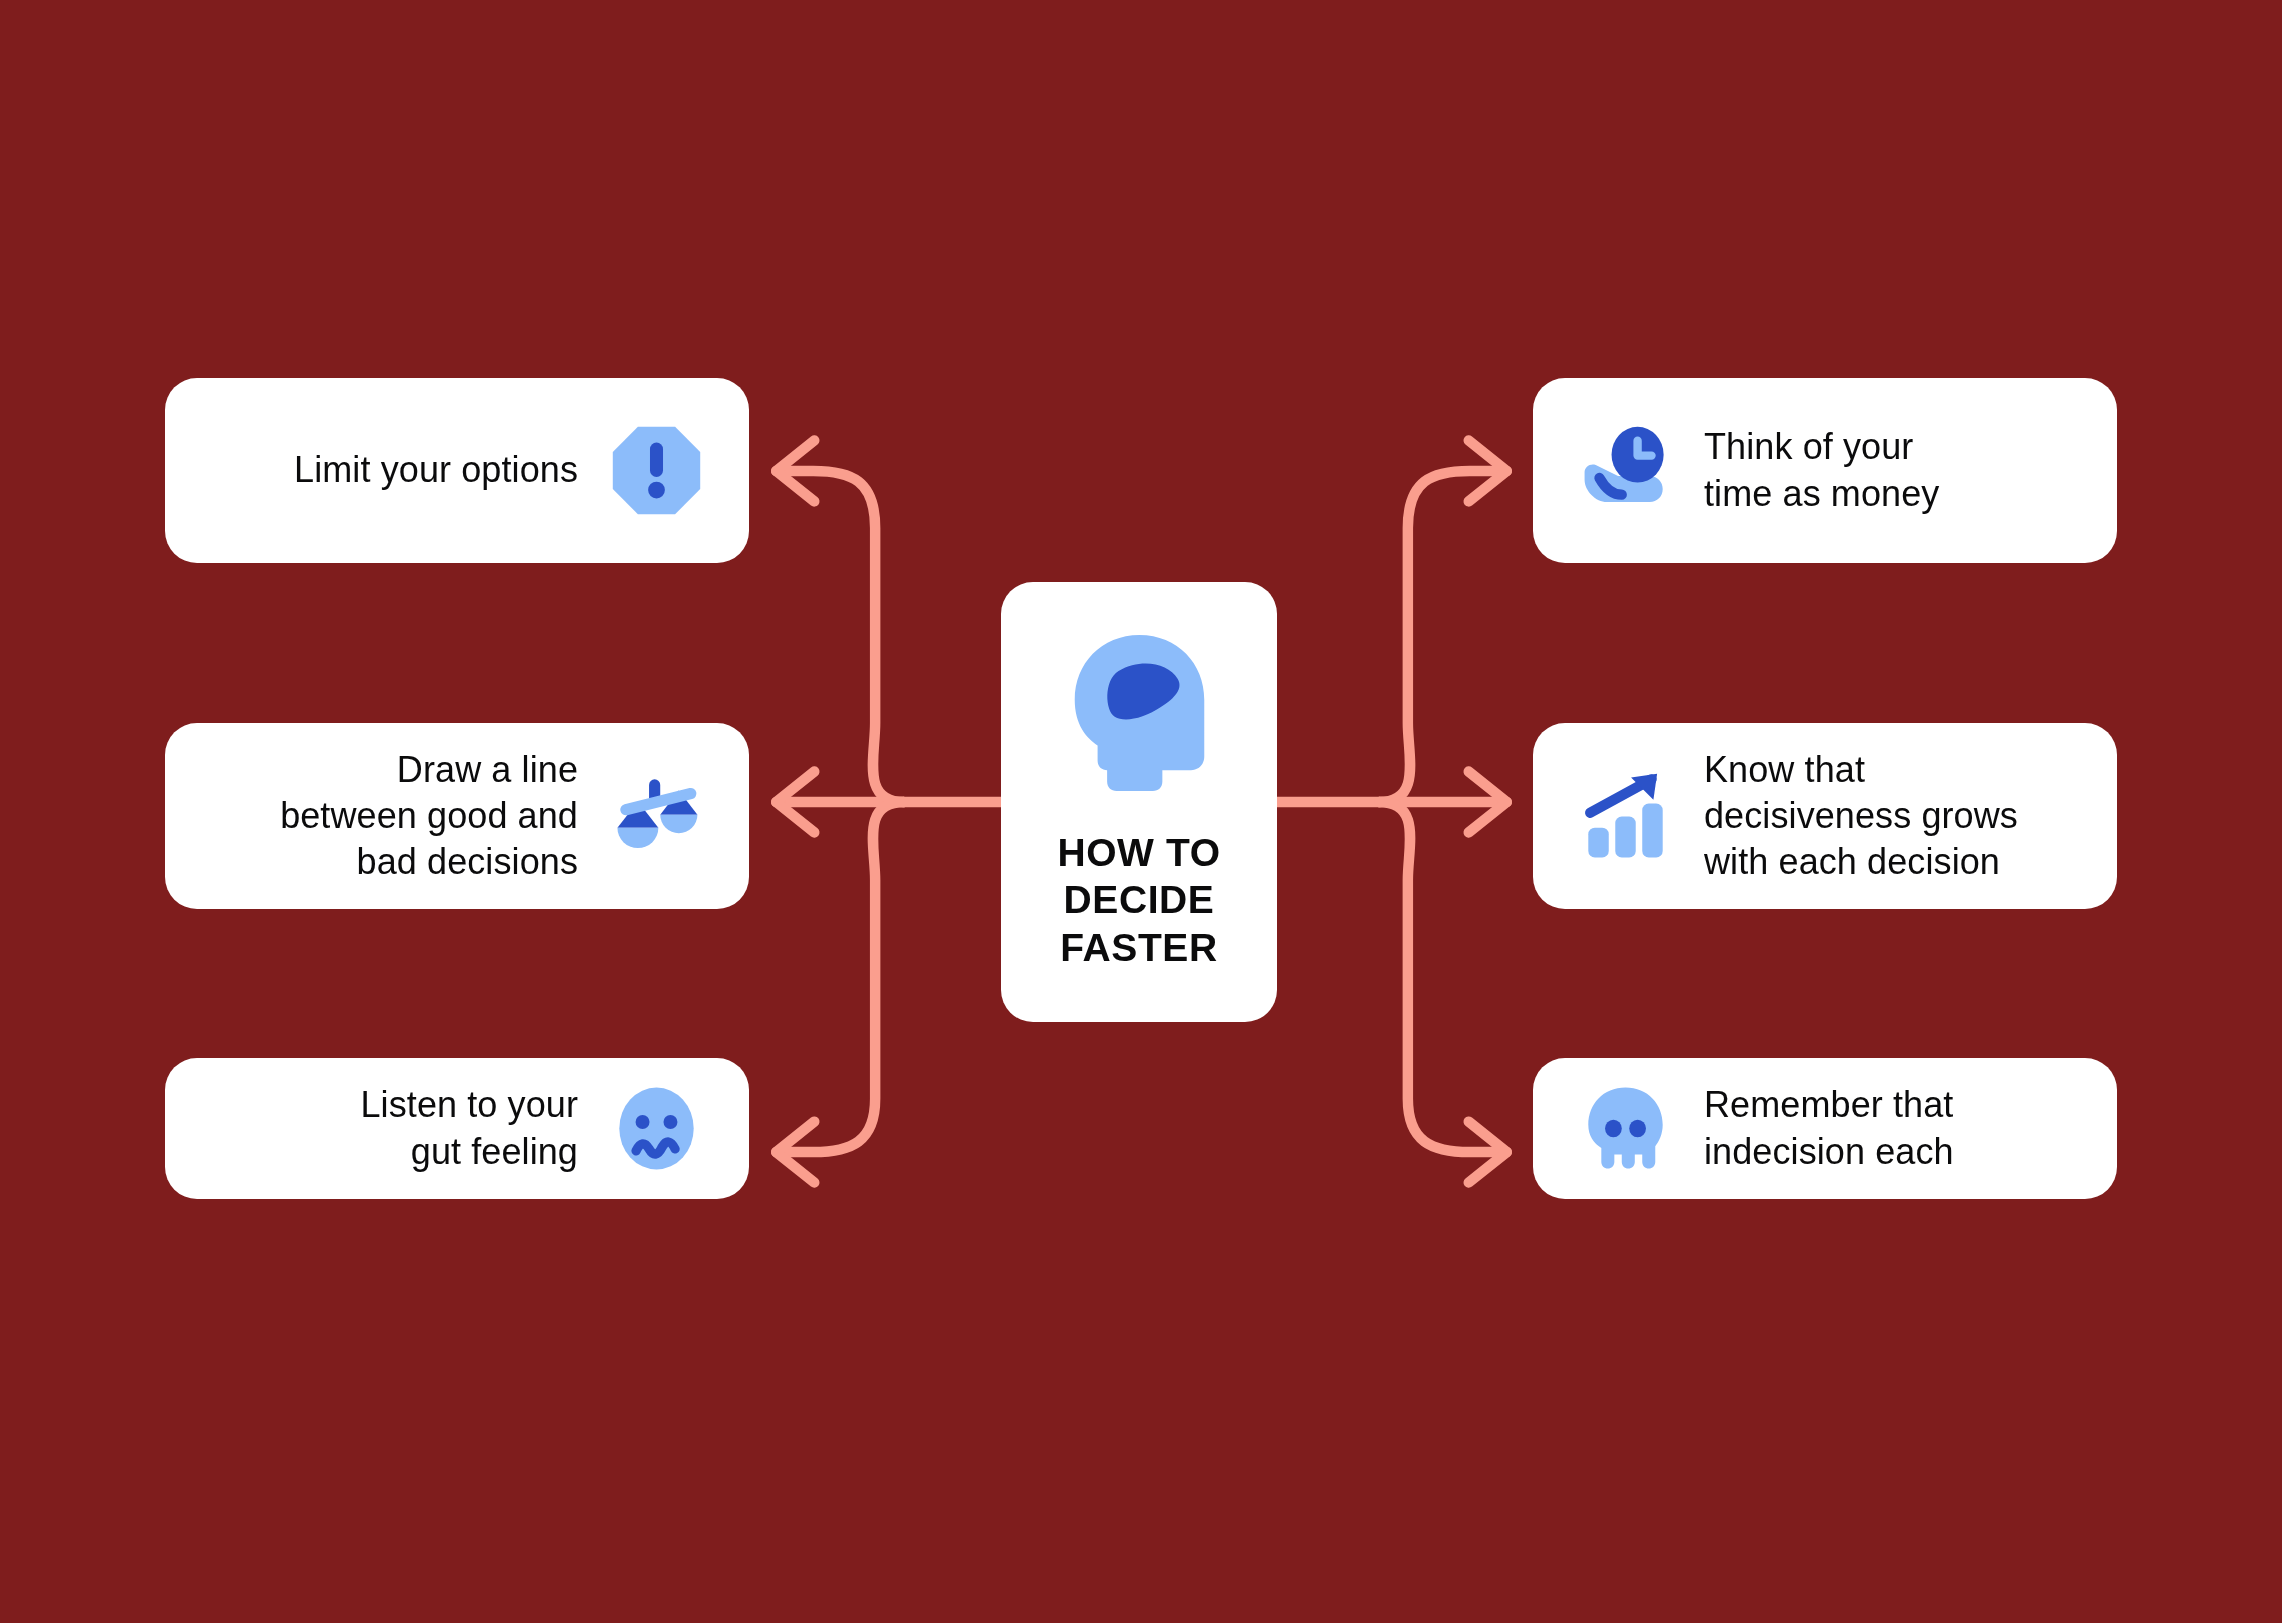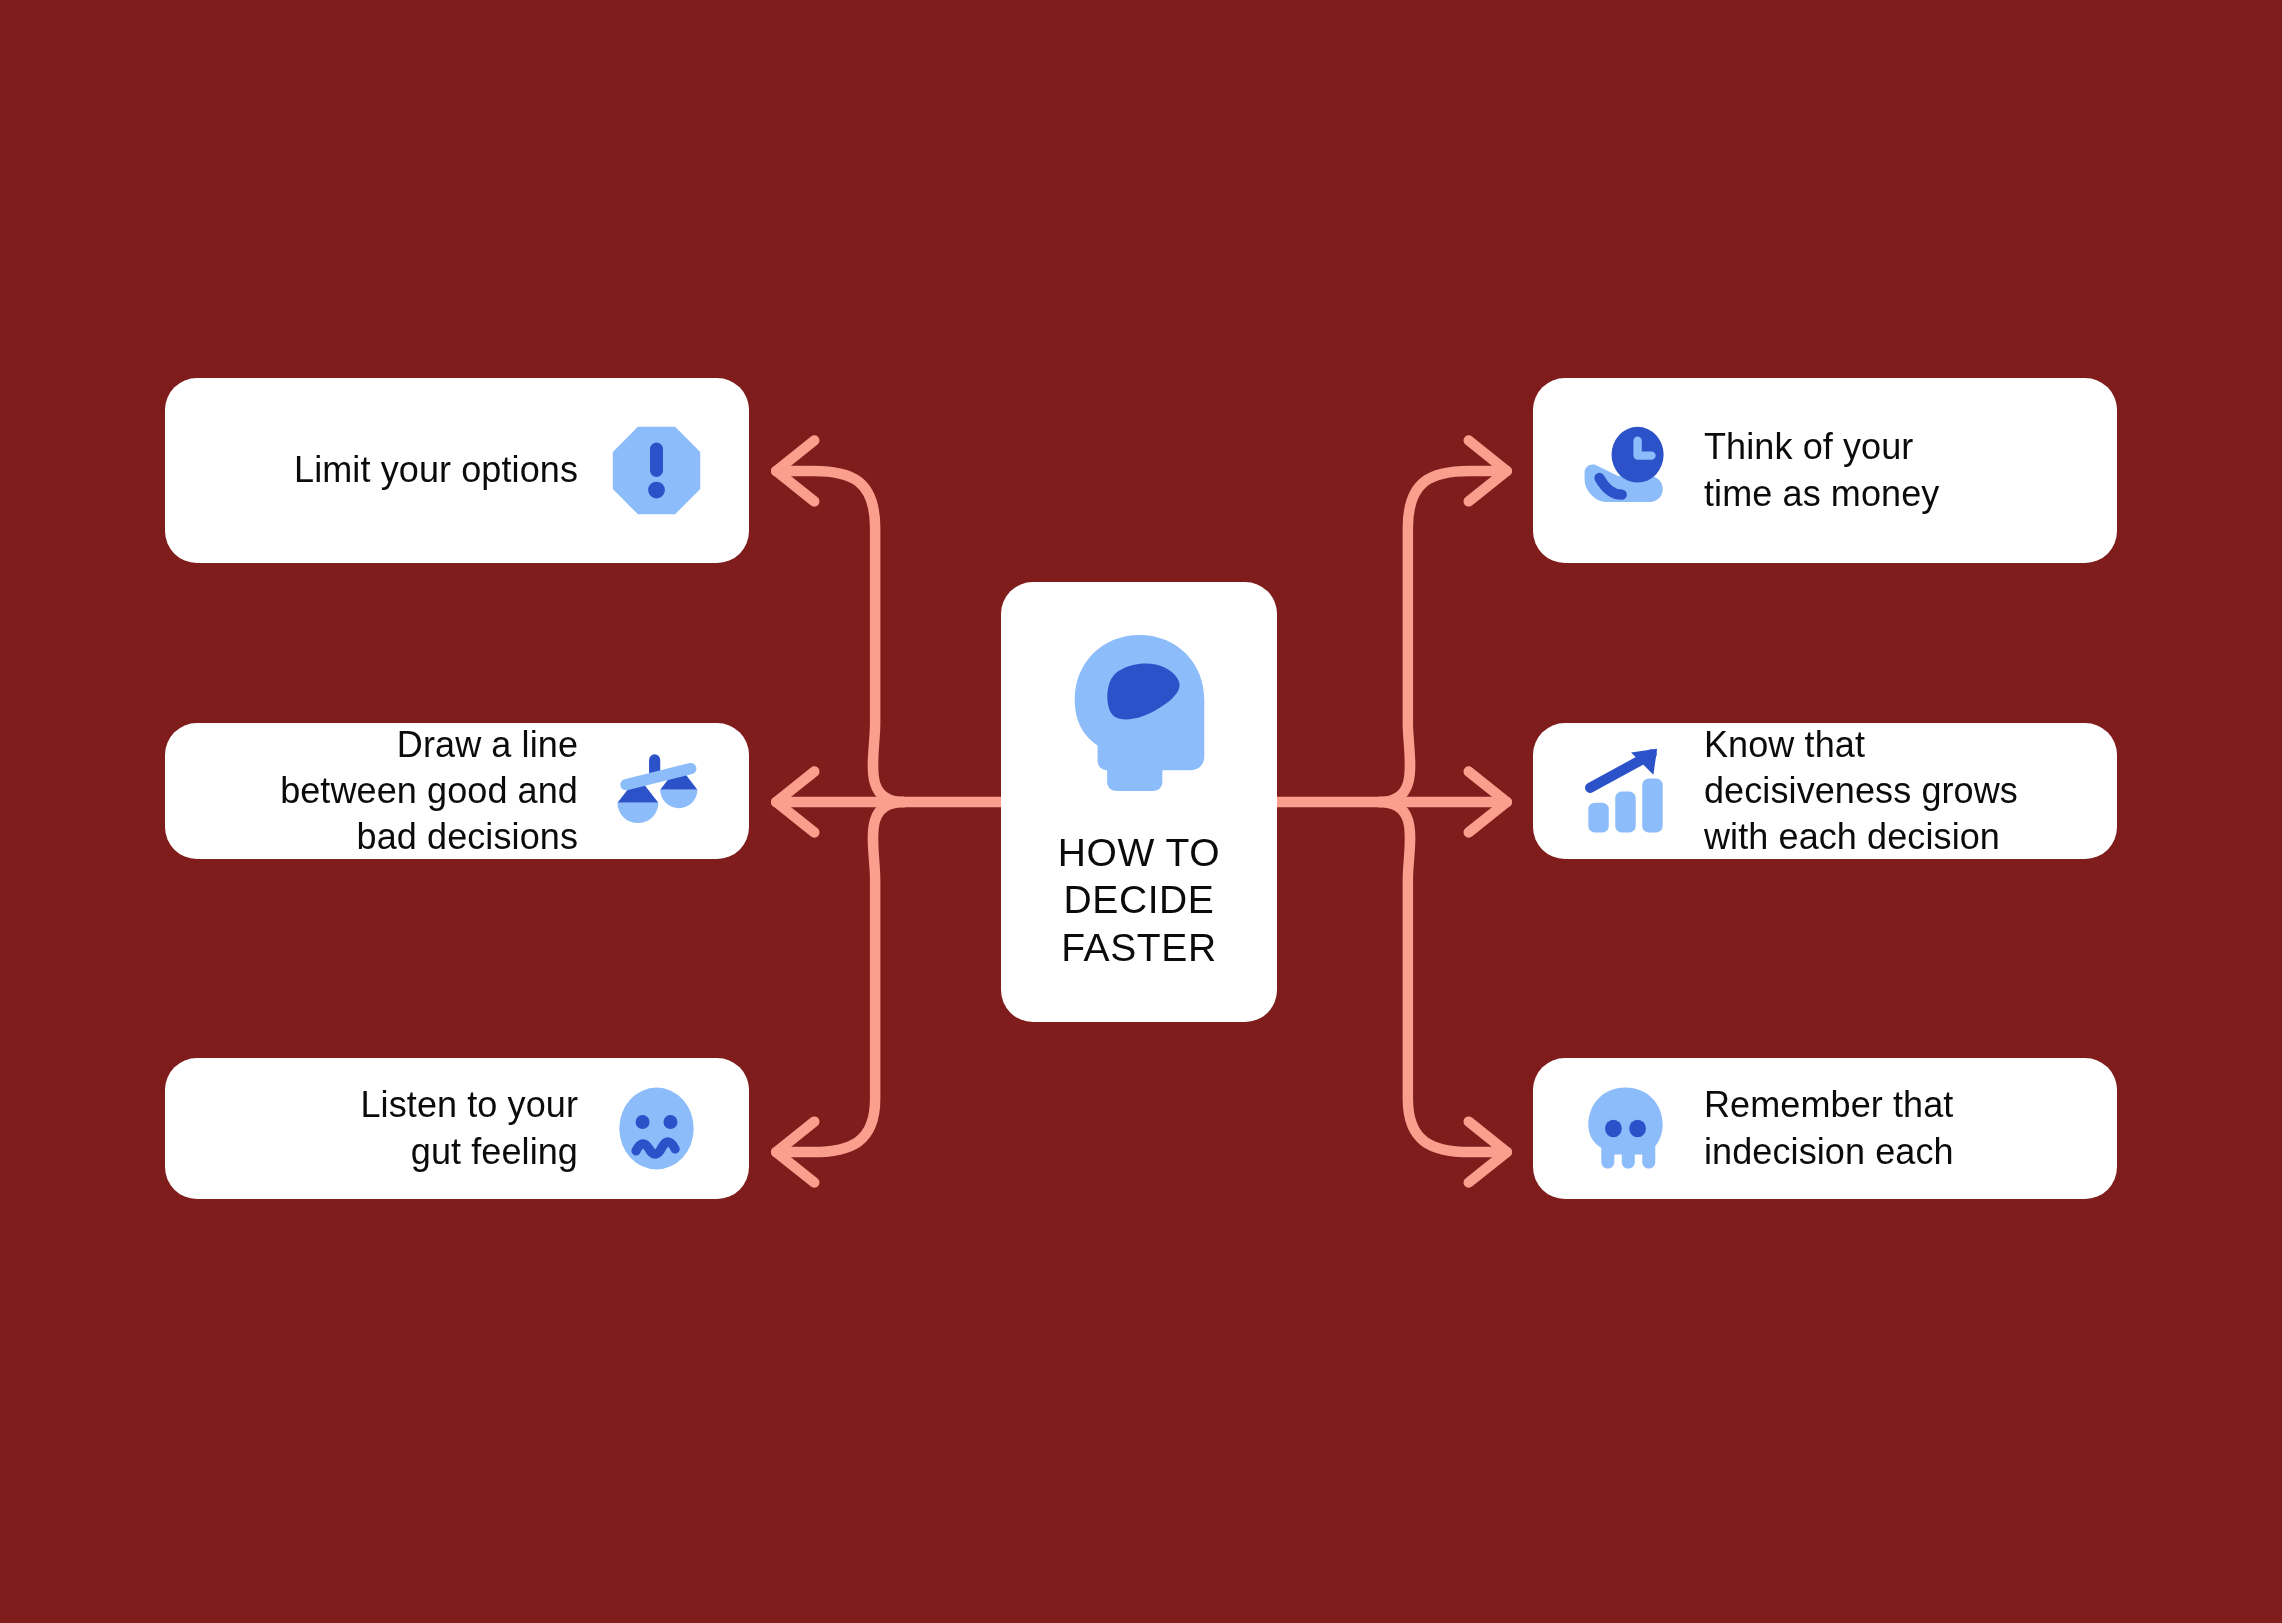--- a/index.html
+++ b/index.html
@@ -42,21 +42,21 @@
     gap: 32px;
   }
   .card-right {
     left: 1533px;
     width: 584px;
     justify-content: flex-start;
     padding: 0 48px 0 46px;
     gap: 32px;
   }
   .card-1 { top: 378px;  height: 185px; }
-  .card-2 { top: 723px;  height: 136px; }
+  .card-2 { top: 723px;  height: 186px; }
   .card-3 { top: 1058px; height: 141px; }
 
   .card-text {
     font-size: 36px;
     line-height: 1.28;
     color: #0B0B0C;
     letter-spacing: 0.1px;
     white-space: pre-line;
   }
   .card-left .card-text  { text-align: right; }
@@ -87,21 +87,21 @@
     box-sizing: border-box;
   }
   #center-icon {
     width: 141px;
     height: 160px;
     margin-bottom: 36px;
     display: block;
   }
   #center-title {
     font-size: 39px;
-    font-weight: normal;
+    font-weight: bold;
     line-height: 1.22;
     letter-spacing: 0.6px;
     color: #0B0B0C;
     text-align: center;
     white-space: pre-line;
   }
 </style>
 </head>
 <body>
 

